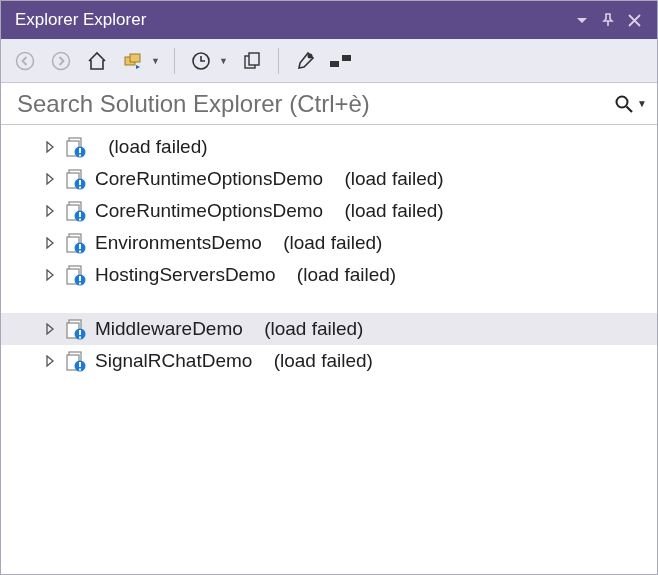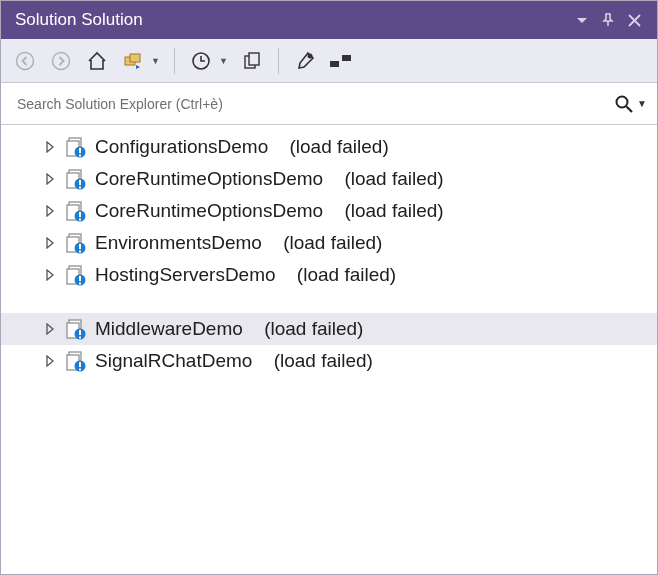--- a/index.html
+++ b/index.html
@@ -53,21 +53,21 @@
     height: 42px;
     border-bottom: 1px solid #c8c8d4;
     display: flex;
     align-items: center;
     padding: 0 10px 0 14px;
   }
   .searchbar input {
     flex: 1;
     border: none;
     outline: none;
-    font-size: 14px;
+    font-size: 24px;
     color: #333;
     background: transparent;
   }
   .searchbar input::placeholder { color: #707070; }
   .searchbar .search-go {
     display: flex; align-items: center; gap: 3px;
     color: #333; cursor: pointer;
   }
   .tree {
     padding: 6px 0;
@@ -97,21 +97,21 @@
     flex-shrink:0;
   }
   .node-icon svg { width: 22px; height: 22px; }
   .sol-icon svg { width: 20px; height: 20px; }
   .lock-icon { width:14px; display:flex; }
 </style>
 </head>
 <body>
 
 <div class="titlebar">
-  <span class="title">Solution Solution</span>
+  <span class="title">Explorer Explorer</span>
   <div class="win-btn">
     <svg width="12" height="12" viewBox="0 0 12 12">
         <path d="M1 4 L6 9 L11 4" fill="#d8d2e8"></path>
       </svg>
   </div>
   <div class="win-btn">
     <svg width="14" height="14" viewBox="0 0 14 14">
         <path d="M5 1h4v5l2 2H3l2-2V1zM7 8v5" stroke="#d8d2e8" stroke-width="1.6" fill="none"></path>
       </svg>
   </div>
@@ -198,21 +198,21 @@
     </span>
     <span class="node-icon">
       <svg viewBox="0 0 22 22">
         <rect x="4" y="2" width="12" height="15" fill="#fff" stroke="#888" stroke-width="1.2"></rect>
         <rect x="2" y="5" width="12" height="15" fill="#fff" stroke="#888" stroke-width="1.2"></rect>
         <circle cx="15" cy="16" r="5.5" fill="#1e7bd4"></circle>
         <rect x="14" y="12" width="2" height="5" fill="#fff"></rect>
         <rect x="14" y="18.5" width="2" height="2" fill="#fff"></rect>
       </svg>
     </span>
-    <span>ConfigurationsDemo</span>&nbsp;
+    &nbsp;
     <span>(load failed)</span>
   </div>
       <div class="tree-row indent">
     <span class="expander">
       <svg width="10" height="12" viewBox="0 0 10 12">
             <path d="M2 1 L8 6 L2 11 Z" fill="none" stroke="#555" stroke-width="1.3"></path>
           </svg>
     </span>
     <span class="node-icon">
       <svg viewBox="0 0 22 22">

